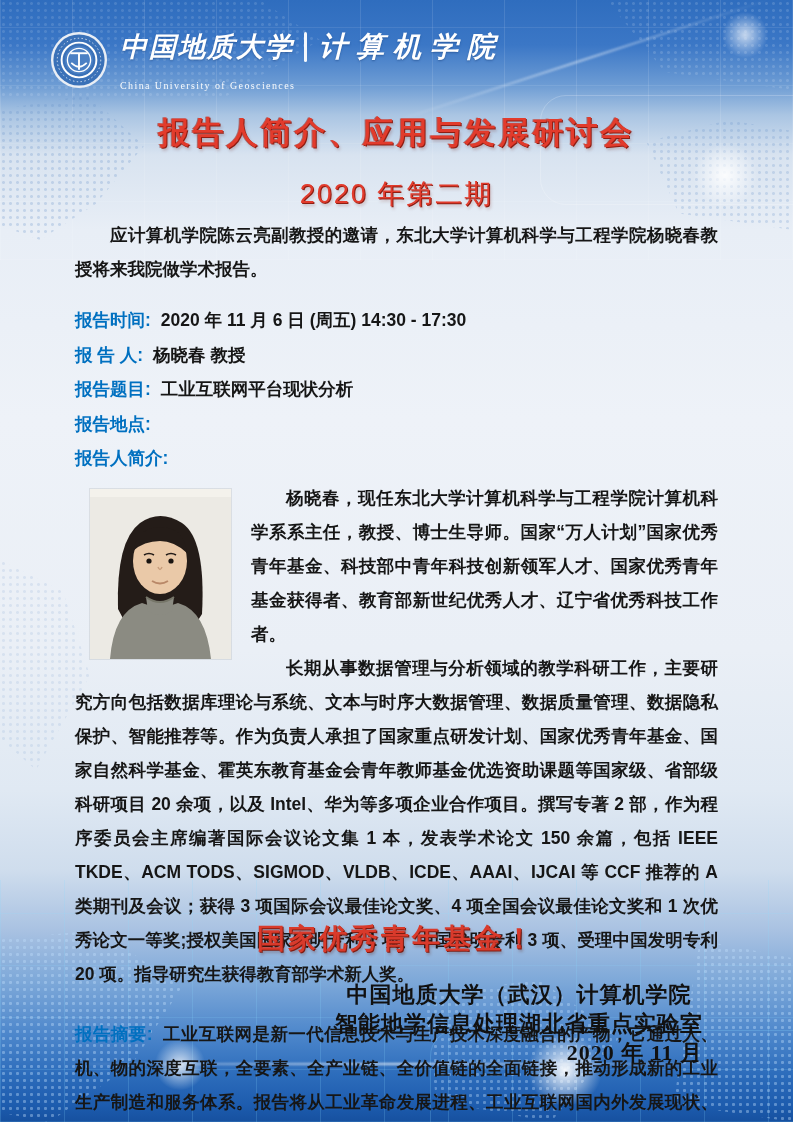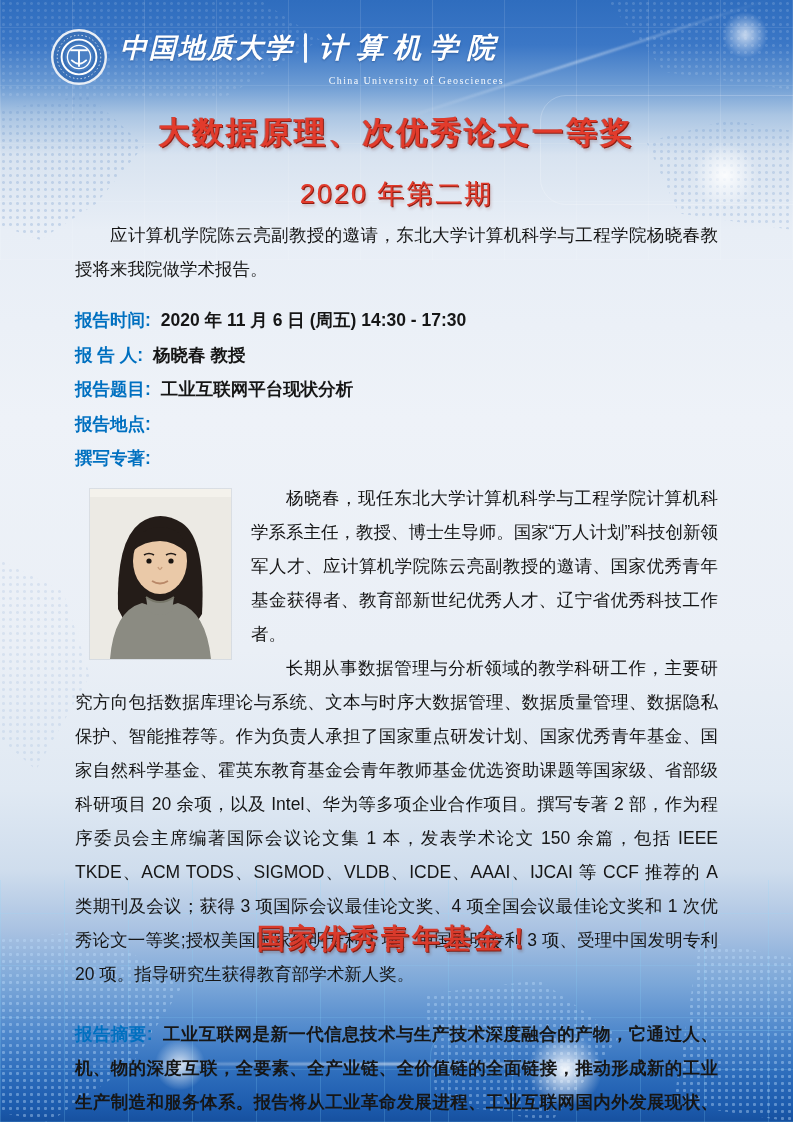--- a/index.html
+++ b/index.html
@@ -68,23 +68,22 @@
     width: 3px; height: 30px; background: #fff; margin: 0 12px 0 10px;
     border-radius: 2px; opacity: .95;
   }
   .brand-cn .school {
     font-family: "Liberation Serif", "DejaVu Serif", serif;
     font-size: 28px; font-weight: bold; letter-spacing: 9px;
     text-shadow: 0 1px 2px rgba(20,60,120,.5);
     font-style: italic;
   }
   .brand-en {
-    font-size: 10px; letter-spacing: 1.4px; margin-top: 8px; opacity: .95;
-    font-family: "Liberation Serif", "DejaVu Serif", serif;
-    text-align: right;
+    font-size: 10px; letter-spacing: 1.4px; margin-top: 14px; opacity: .95;
+    font-family: "Liberation Serif", "DejaVu Serif", serif;
   }
 
   
   .title-block { position: absolute; top: 112px; left: 0; width: 100%; text-align: center; }
   .title-main {
     font-size: 31px; font-weight: bold; letter-spacing: 3px;
     color: #e23b2c;
     text-shadow: 1px 1px 0 #8f1d12, -1px 0 0 rgba(143,29,18,.55), 2px 3px 3px rgba(120,40,30,.25);
   }
   .title-sub {
@@ -93,21 +92,21 @@
     color: #e23b2c;
     text-shadow: 1px 1px 0 #8f1d12, 2px 3px 3px rgba(120,40,30,.25);
   }
 
   
   .content {
     position: absolute; top: 218px; left: 75px; width: 643px;
     color: #161616;
   }
   .para {
-    font-size: 17.5px; font-weight: normal; line-height: 34px;
+    font-size: 17.5px; font-weight: bold; line-height: 34px;
     text-indent: 2em; text-align: justify;
   }
   .fields { margin-top: 22px; text-align: right; }
   .field-row { display: flex; align-items: baseline; margin-bottom: 10.5px; }
   .field-label {
     color: #0070c0; font-size: 17.5px; font-weight: bold;
     white-space: pre; flex: 0 0 auto; margin-right: 10px;
   }
   .field-value { font-size: 17.5px; font-weight: bold; white-space: pre-wrap; }
 
@@ -183,21 +182,21 @@
           <span class="uni">中国地质大学</span>
           <span class="bar"></span>
           <span class="school">计算机学院</span>
         </div>
         <div class="brand-en">China University of Geosciences</div>
       </div>
     </div>
   </div>
 
   <div class="title-block">
-    <div class="title-main">大数据原理、次优秀论文一等奖</div>
+    <div class="title-main">报告人简介、应用与发展研讨会</div>
     <div class="title-sub">2020 年第二期</div>
   </div>
 
   <div class="content">
 
     <div class="para">应计算机学院陈云亮副教授的邀请，东北大学计算机科学与工程学院杨晓春教授将来我院做学术报告。</div>
 
     <div class="fields">
       <div class="field-row">
         <span class="field-label">报告时间:</span>
@@ -208,21 +207,21 @@
         <span class="field-value">杨晓春 教授</span>
       </div>
       <div class="field-row">
         <span class="field-label">报告题目:</span>
         <span class="field-value">工业互联网平台现状分析</span>
       </div>
       <div class="field-row">
         <span class="field-label">报告地点:</span>
       </div>
       <div class="field-row">
-        <span class="field-label">撰写专著:</span>
+        <span class="field-label">报告人简介:</span>
       </div>
     </div>
 
     <div class="bio">
       <div class="speaker-photo">
         <svg viewBox="0 0 141 170" width="141" height="170">
           <rect width="141" height="170" fill="#eceae4"></rect>
           <rect y="0" width="141" height="8" fill="#f4f2ec"></rect>
           <path d="M28 120 Q26 52 50 34 Q70 20 92 34 Q116 50 112 125 L96 150 L44 150 Z" fill="#241c18"></path>
           <ellipse cx="70" cy="72" rx="27" ry="33" fill="#eac9a8"></ellipse>
@@ -231,28 +230,33 @@
           <circle cx="81" cy="72" r="2.6" fill="#1a1410"></circle>
           <path d="M54 66 q5 -3 10 0" fill="none" stroke="#241c18" stroke-width="1.6"></path>
           <path d="M76 66 q5 -3 10 0" fill="none" stroke="#241c18" stroke-width="1.6"></path>
           <path d="M68 78 q2 5 4 0" fill="none" stroke="#c89e7d" stroke-width="1.5"></path>
           <path d="M62 92 q8 5 16 0" fill="none" stroke="#b98868" stroke-width="1.8"></path>
           <path d="M20 170 Q24 122 52 114 L70 120 L88 114 Q116 122 121 170 Z" fill="#8b8b82"></path>
           <path d="M56 108 q14 10 28 0 l-2 14 q-12 8 -24 0 Z" fill="#8b8b82"></path>
           <path d="M56 108 q14 10 28 0" fill="none" stroke="#767669" stroke-width="2"></path>
         </svg>
       </div>
-      <div class="para">杨晓春，现任东北大学计算机科学与工程学院计算机科学系系主任，教授、博士生导师。国家“万人计划”科技创新领军人才、应计算机学院陈云亮副教授的邀请、国家优秀青年基金获得者、教育部新世纪优秀人才、辽宁省优秀科技工作者。</div>
+      <div class="para">杨晓春，现任东北大学计算机科学与工程学院计算机科学系系主任，教授、博士生导师。国家“万人计划”国家优秀青年基金、科技部中青年科技创新领军人才、国家优秀青年基金获得者、教育部新世纪优秀人才、辽宁省优秀科技工作者。</div>
       <div class="para">长期从事数据管理与分析领域的教学科研工作，主要研究方向包括数据库理论与系统、文本与时序大数据管理、数据质量管理、数据隐私保护、智能推荐等。作为负责人承担了国家重点研发计划、国家优秀青年基金、国家自然科学基金、霍英东教育基金会青年教师基金优选资助课题等国家级、省部级科研项目 20 余项，以及 Intel、华为等多项企业合作项目。撰写专著 2 部，作为程序委员会主席编著国际会议论文集 1 本，发表学术论文 150 余篇，包括 IEEE TKDE、ACM TODS、SIGMOD、VLDB、ICDE、AAAI、IJCAI 等 CCF 推荐的 A 类期刊及会议；获得 3 项国际会议最佳论文奖、4 项全国会议最佳论文奖和 1 次优秀论文一等奖;授权美国国家发明专利 1 项、中国发明专利 3 项、受理中国发明专利 20 项。指导研究生获得教育部学术新人奖。</div>
     </div>
 
     <div class="abstract">
       <div class="abstract-text">
         <span class="field-label">报告摘要:</span><span>工业互联网是新一代信息技术与生产技术深度融合的产物，它通过人、机、物的深度互联，全要素、全产业链、全价值链的全面链接，推动形成新的工业生产制造和服务体系。报告将从工业革命发展进程、工业互联网国内外发展现状、工业互联网智能化软件平台分析与案例解析等几个方面进行探讨。</span>
       </div>
     </div>
 
   </div>
 
   <div class="welcome">国家优秀青年基金！</div>
 
+  <div class="signature">
+    <div class="sig-line">中国地质大学（武汉）计算机学院</div>
+    <div class="sig-line">智能地学信息处理湖北省重点实验室</div>
+    <div class="sig-line sig-date">2020 年 11 月</div>
+  </div>
 
 </div>
 
 </body></html>

